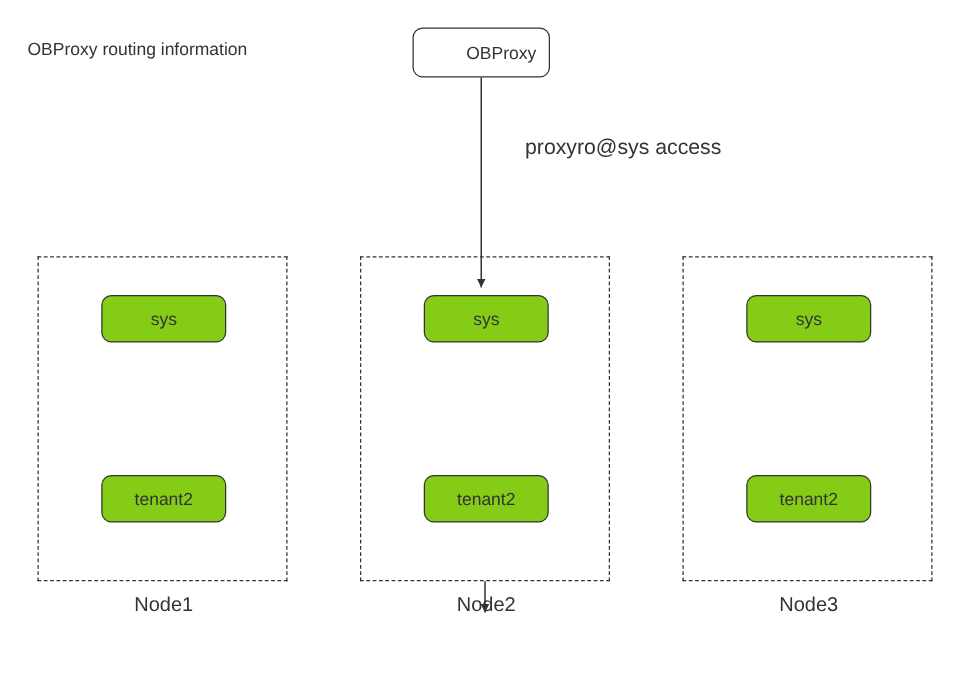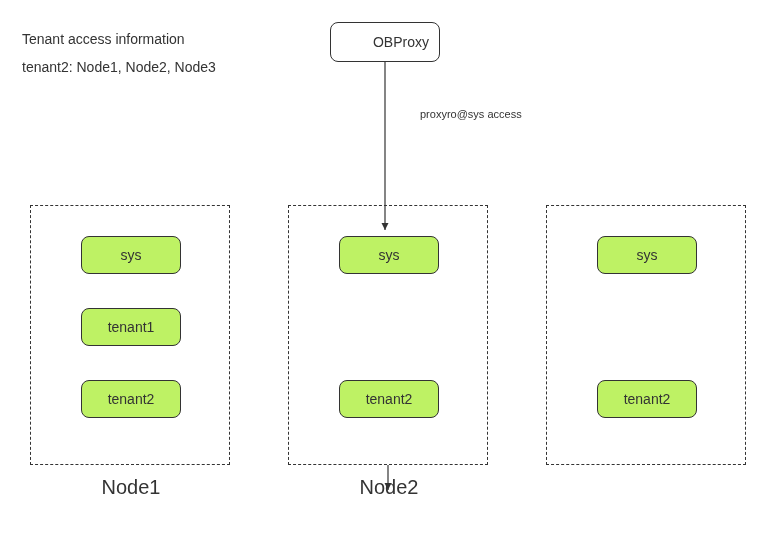--- a/index.html
+++ b/index.html
@@ -31,66 +31,65 @@
       display: flex;
       align-items: center;
       justify-content: center;
       background: #fff;
       padding-left: 32px;
     }
     .arrow-label {
       position: absolute;
       left: 420px;
       top: 108px;
-      font-size: 11px;
+      font-size: 17px;
     }
     .node {
       position: absolute;
       width: 200px;
       height: 260px;
       border: 1.5px dashed #333;
     }
     .node1 { left: 30px;  top: 205px; }
     .node2 { left: 288px; top: 205px; }
     .node3 { left: 546px; top: 205px; }
     .node-label {
       position: absolute;
       top: 270px;
       width: 200px;
       text-align: center;
-      font-size: 20px;
+      font-size: 16px;
     }
     .tenant-box {
       position: absolute;
       width: 100px;
       height: 38px;
       border: 1px solid #333;
       border-radius: 8px;
       display: flex;
       align-items: center;
       justify-content: center;
-      background: #bef264;
+      background: #84cc16;
       left: 50px;
     }
     .row-sys    { top: 30px; }
     .row-t1     { top: 102px; }
     .row-t2     { top: 174px; }
     svg.arrows {
       position: absolute;
       left: 0; top: 0;
       width: 776px; height: 542px;
       pointer-events: none;
     }
   </style>
 </head>
 <body>
 
 <div class="info-block">
-  <div class="info-title">Tenant access information</div>
-  <div>tenant2: Node1, Node2, Node3</div>
+  <div class="info-title">OBProxy routing information</div>
 </div>
 
 <div class="proxy-box">
   <span>OBProxy</span>
 </div>
 
 <div class="arrow-label">proxyro@sys access</div>
 
 <svg class="arrows">
   <defs>
@@ -98,23 +97,20 @@
       <path d="M0,0 L6,3 L0,6 Z" fill="#333"></path>
     </marker>
   </defs>
   <line x1="385" y1="62" x2="385" y2="230" stroke="#333" stroke-width="1.2" marker-end="url(#ah)"></line>
   <line x1="388" y1="465" x2="388" y2="490" stroke="#333" stroke-width="1.2" marker-end="url(#ah)"></line>
 </svg>
 
 <div class="node node1">
   <div class="tenant-box row-sys">
     <span>sys</span>
-  </div>
-  <div class="tenant-box row-t1">
-    <span>tenant1</span>
   </div>
   <div class="tenant-box row-t2">
     <span>tenant2</span>
   </div>
   <div class="node-label">Node1</div>
 </div>
 
 <div class="node node2">
   <div class="tenant-box row-sys">
     <span>sys</span>
@@ -125,13 +121,14 @@
   <div class="node-label">Node2</div>
 </div>
 
 <div class="node node3">
   <div class="tenant-box row-sys">
     <span>sys</span>
   </div>
   <div class="tenant-box row-t2">
     <span>tenant2</span>
   </div>
+  <div class="node-label">Node3</div>
 </div>
 
 </body></html>

